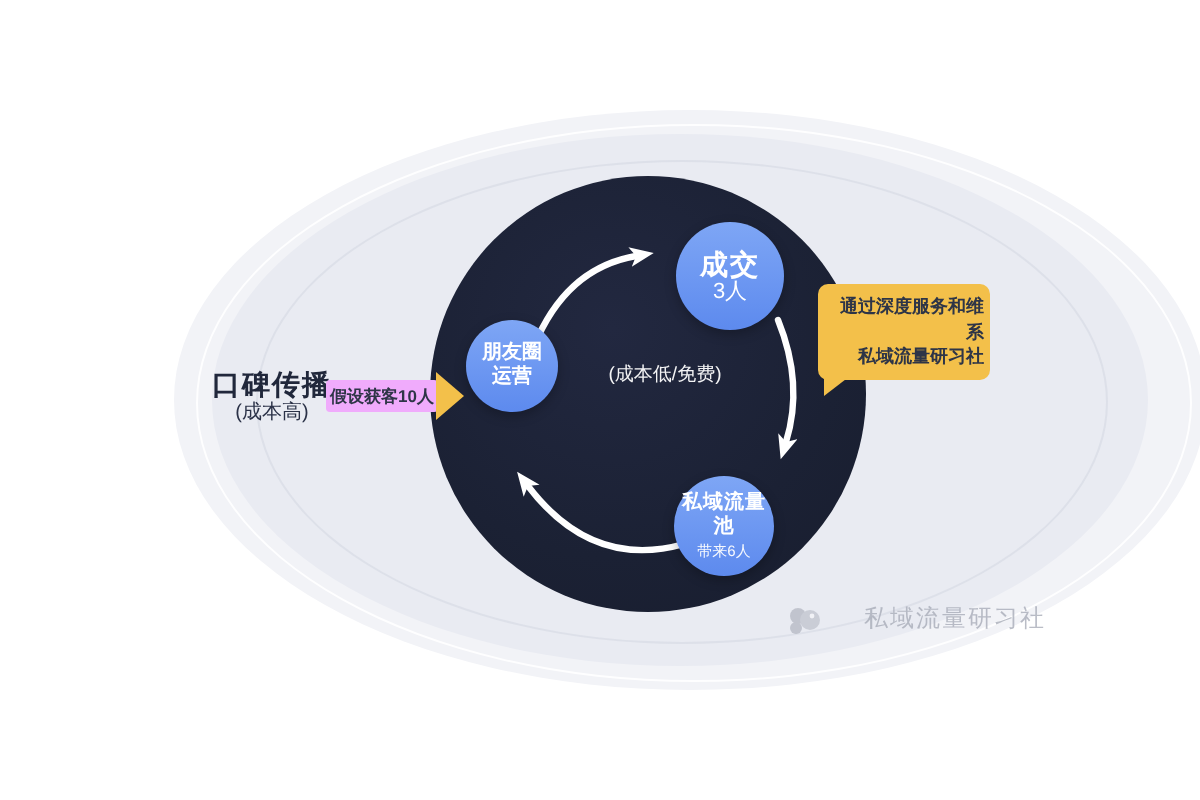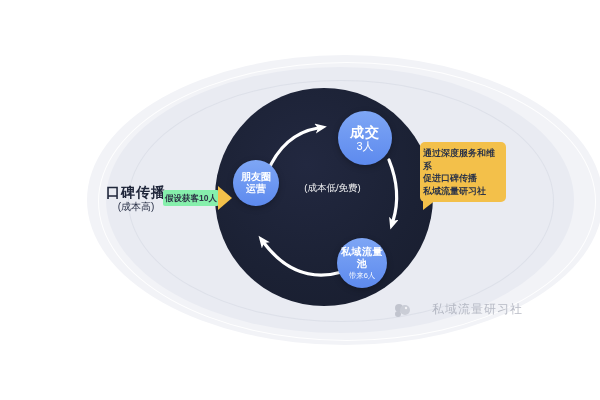--- a/index.html
+++ b/index.html
@@ -32,27 +32,27 @@
   
   .pool-label{left:285px;top:180px;width:95px;text-align:center;color:#ffffff;}
   .pool-label .t{font-size:14px;font-weight:bold;letter-spacing:1.5px;line-height:16px;}
   .pool-label .s{font-size:9.5px;line-height:12px;margin-top:2px;opacity:0.95;}
   
   .ext-label{left:99px;top:184px;width:74px;text-align:center;color:#20273b;}
   .ext-label .t{font-size:14px;font-weight:bold;letter-spacing:1px;line-height:16px;}
   .ext-label .s{font-size:10px;line-height:12px;margin-top:1px;color:#2b3248;}
   
   .acq-arrow{left:163px;top:186px;width:70px;height:24px;}
-  .acq-arrow .body{position:absolute;left:0;top:4px;width:56px;height:16px;background:#86efac;
+  .acq-arrow .body{position:absolute;left:0;top:4px;width:56px;height:16px;background:#f0abfc;
     border-radius:2px;color:#2e3547;font-size:8.5px;font-weight:bold;line-height:16px;text-align:center;}
   .acq-arrow .head{position:absolute;left:55px;top:0;width:0;height:0;
     border-top:12px solid transparent;border-bottom:12px solid transparent;border-left:14px solid #f3c04a;}
   
   .callout{left:409px;top:142px;width:80px;background:#f3c04a;border-radius:5px;
-    padding:5px 3px;color:#2e3547;font-size:9px;line-height:12.5px;text-align:left;font-weight:bold;margin-left:11px;}
+    padding:5px 3px;color:#2e3547;font-size:9px;line-height:12.5px;text-align:right;font-weight:bold;}
   .callout .tail{position:absolute;left:3px;bottom:-8px;width:0;height:0;
     border-top:10px solid #f3c04a;border-right:13px solid transparent;}
   
   .watermark{left:394px;top:301px;display:flex;align-items:center;gap:20px;opacity:0.8;}
   .watermark .txt{font-size:12px;color:#a9adb9;letter-spacing:1px;}
   .arrows-svg{left:0;top:0;pointer-events:none;}
 </style>
 </head>
 <body>
 
@@ -100,21 +100,20 @@
     <div class="s">(成本高)</div>
   </div>
 
   <div class="abs acq-arrow">
     <div class="body">假设获客10人</div>
     <div class="head"></div>
   </div>
 
   <div class="abs callout">
     <div>通过深度服务和维系</div>
-    <div>促进口碑传播</div>
     <div>私域流量研习社</div>
     <div class="tail"></div>
   </div>
 
   <div class="abs watermark">
     <svg width="18" height="16" viewBox="0 0 18 16">
       <circle cx="5" cy="6" r="4" fill="#b8bbc6"></circle>
       <circle cx="11" cy="8" r="5" fill="#c3c6d0"></circle>
       <circle cx="4" cy="12" r="3" fill="#b8bbc6"></circle>
       <circle cx="12" cy="6" r="1.2" fill="#f4f4f7"></circle>

